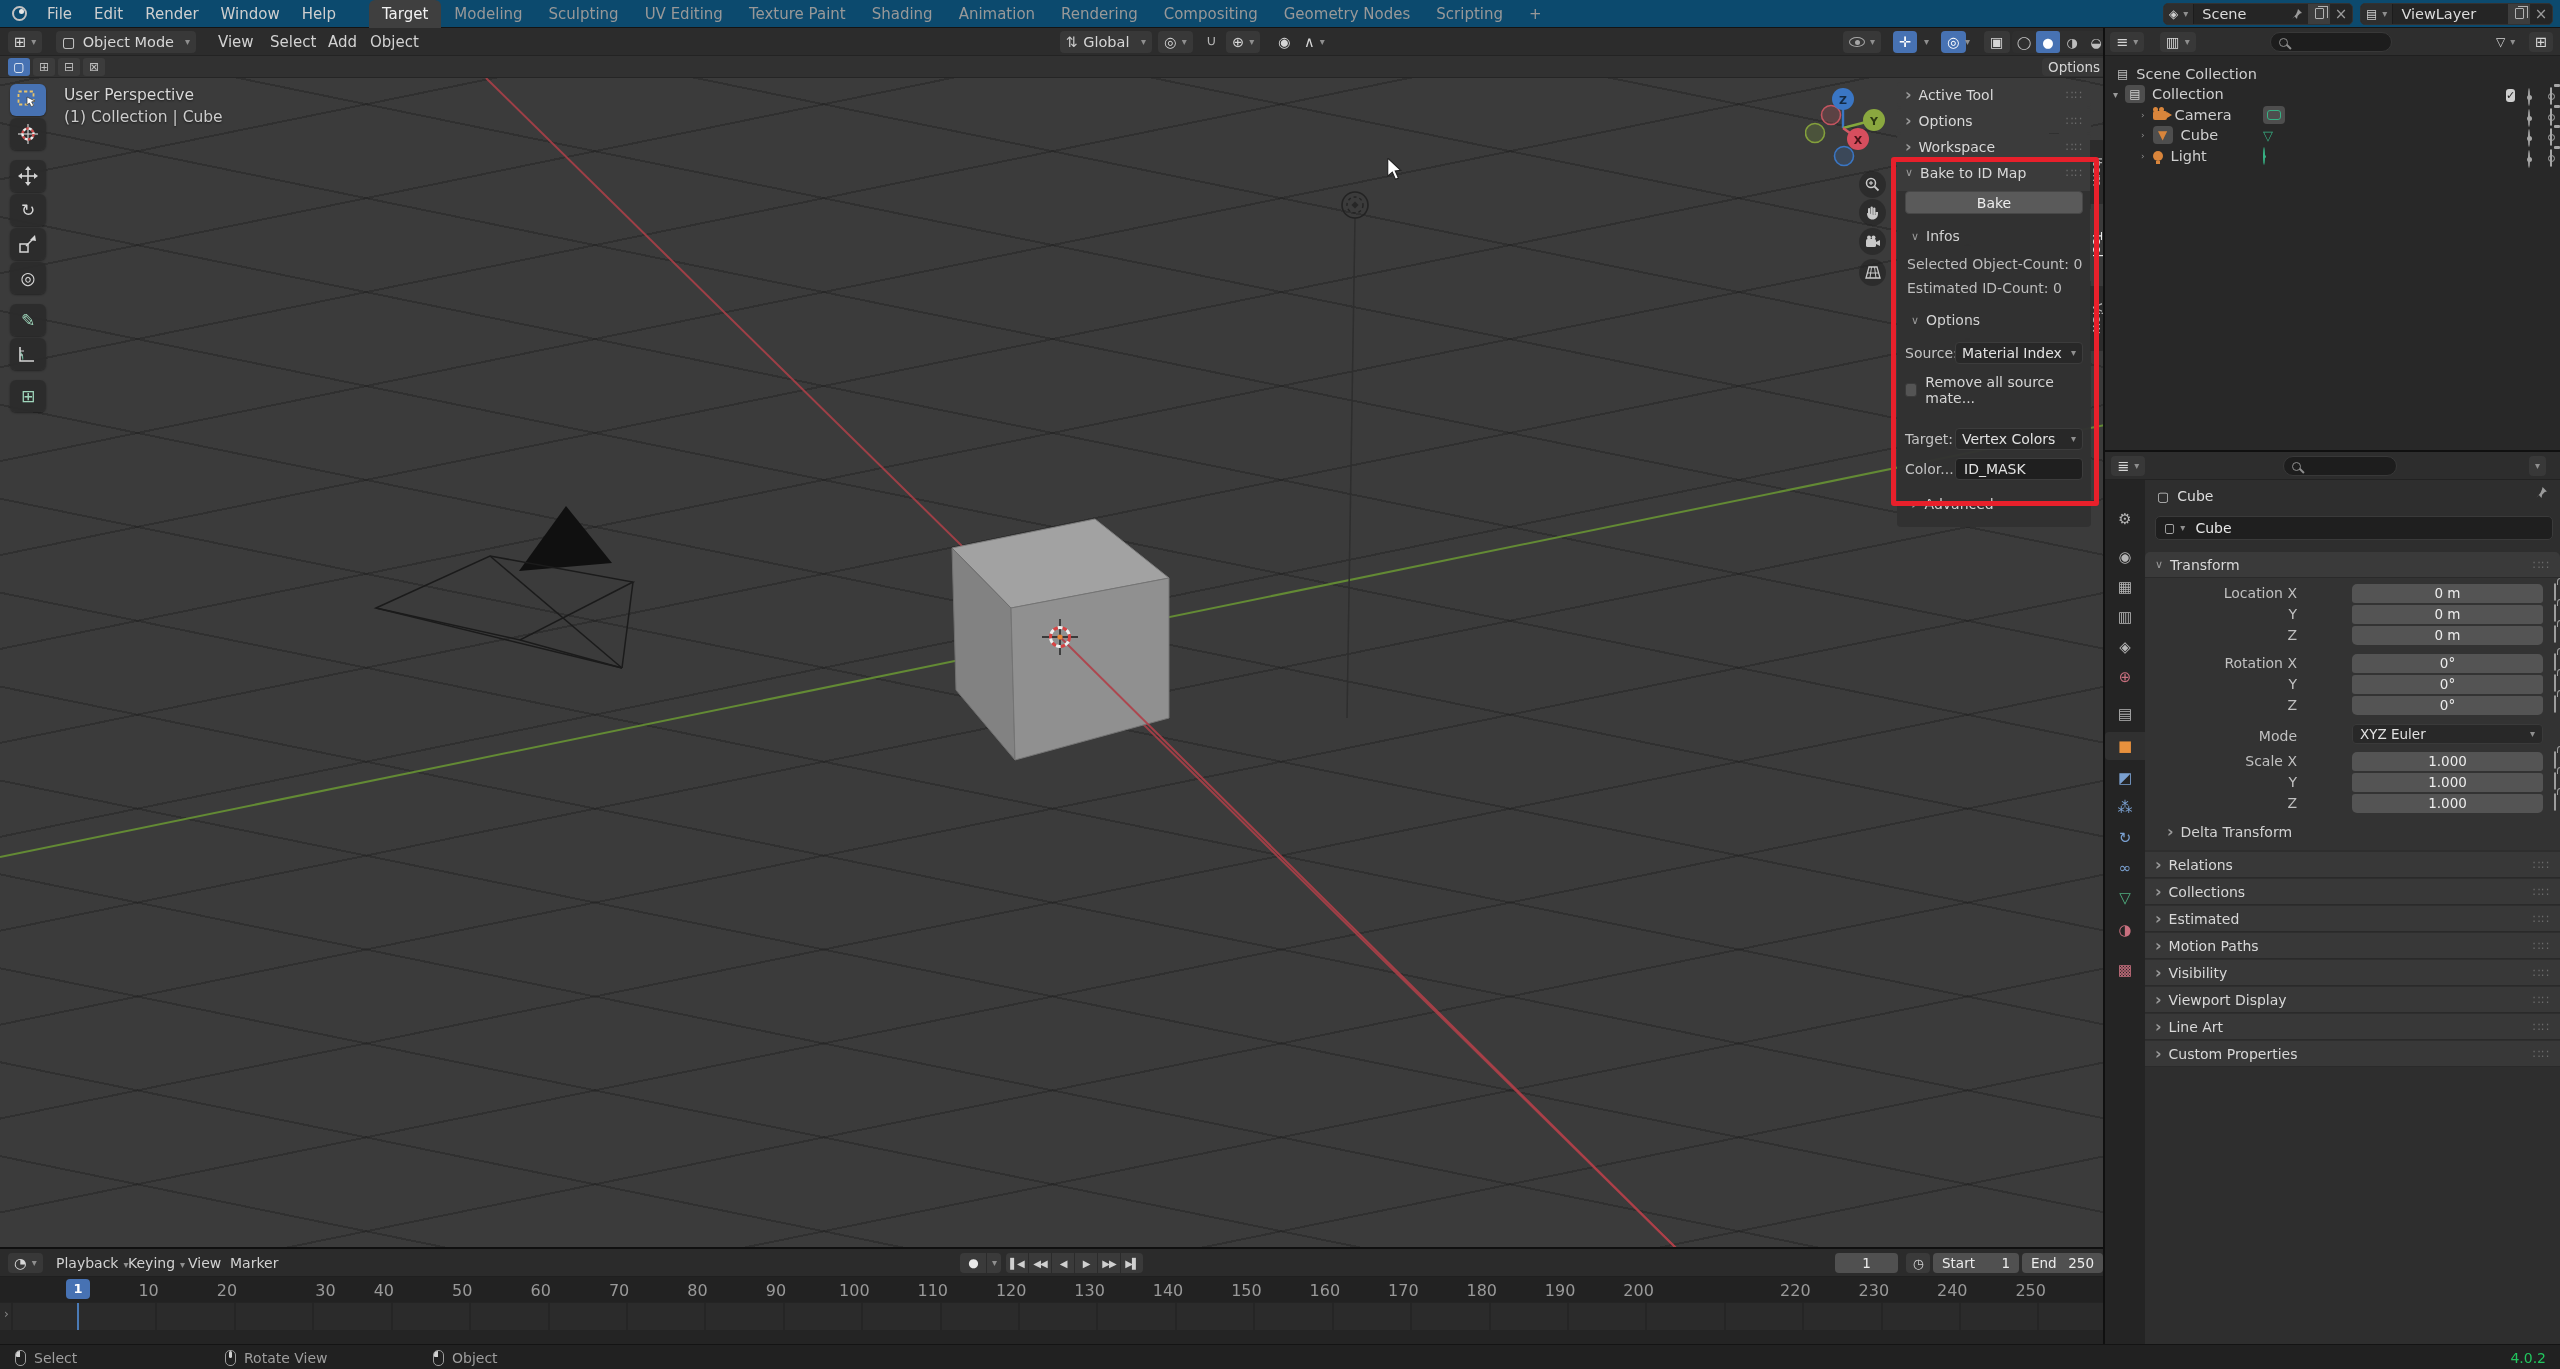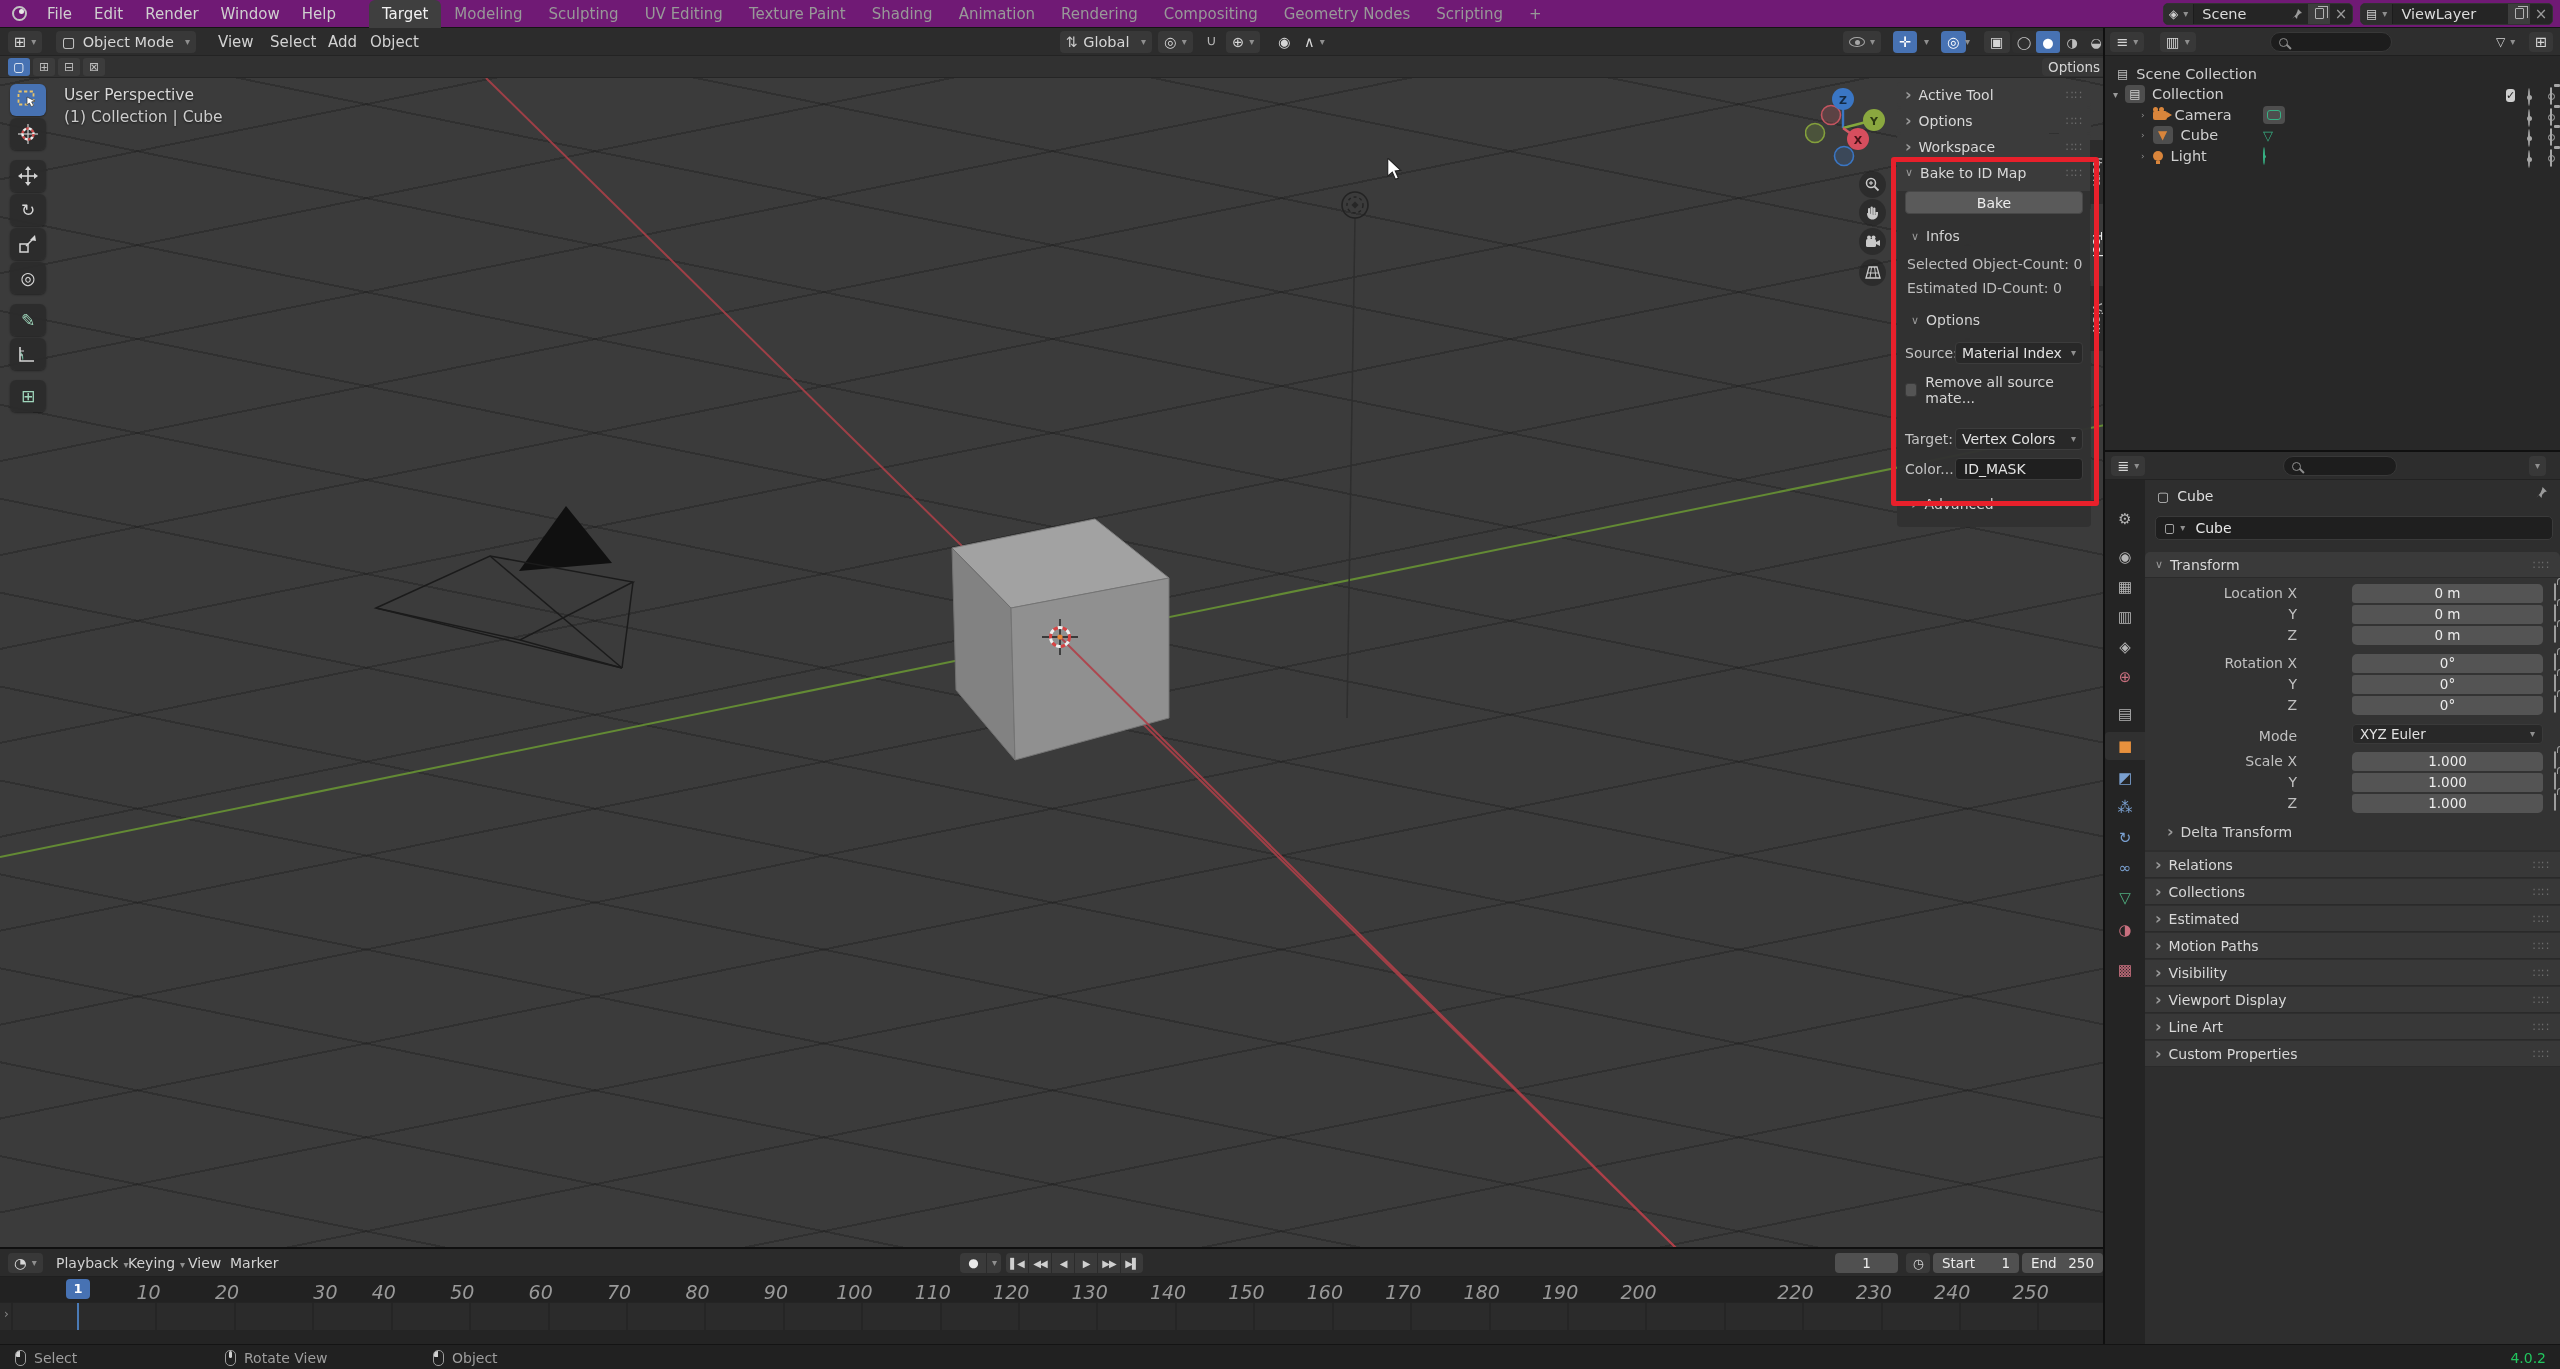--- a/index.html
+++ b/index.html
@@ -12,21 +12,21 @@
   }
   .abs { position:absolute; }
   .row { display:flex; align-items:center; }
   .chev { font-size:10px; color:#8f8f8f; margin-left:5px; line-height:1; }
   .chev-lone { font-size:10px; color:#8f8f8f; line-height:1; }
   .grip { color:#6a6a6a; font-size:12px; letter-spacing:1px; }
   .caret-r { color:#9a9a9a; font-size:16px; margin-right:7px; font-weight:bold; }
   .caret-d { color:#9a9a9a; font-size:11px; margin-right:7px; }
 
   
-  #topbar { left:0; top:0; width:2560px; height:28px; background:#701a75; display:flex; align-items:center; border-bottom:1px solid #141414; }
+  #topbar { left:0; top:0; width:2560px; height:28px; background:#0c4a6e; display:flex; align-items:center; border-bottom:1px solid #141414; }
   .logo { position:relative; width:15px; height:15px; margin:0 9px 0 12px; border:2px solid #c2c2c2; border-radius:50%; }
   .logo::after { content:""; position:absolute; right:1px; top:1px; width:5px; height:5px; background:#e8e8e8; border-radius:50%; }
   .menu-item { padding:0 11px; height:28px; line-height:28px; color:#cfcfcf; font-size:15px; }
   .ws-tabs { display:flex; margin-left:22px; height:28px; align-items:flex-end; }
   .ws-tab { padding:0 13px; height:28px; line-height:28px; color:#989898; font-size:15px; border-radius:6px 6px 0 0; }
   .ws-tab.active { background:#3f3f3f; color:#f1f1f1; }
   .id-group { display:flex; align-items:center; height:22px; background:#252525; border:1px solid #323232; border-radius:5px; overflow:hidden; }
   .id-group .icbtn { display:flex; align-items:center; height:100%; padding:0 5px; background:#2e2e2e; border-right:1px solid #1c1c1c; }
   .id-group .lbl { padding:0 8px; color:#dcdcdc; flex:1; white-space:nowrap; font-size:14.5px; }
   .id-group .sq { display:flex; align-items:center; justify-content:center; width:22px; height:100%; color:#9c9c9c; }
@@ -125,21 +125,21 @@
   .f-val.top { border-radius:5px 5px 3px 3px; } .f-val.bot { border-radius:3px 3px 5px 5px; }
   .f-lock { position:absolute; left:449px; }
   .f-dot { position:absolute; left:468px; }
   .f-dd { position:absolute; left:247px; width:191px; height:20px; background:#282828; border:1px solid #3a3a3a; border-radius:4px; display:flex; align-items:center; padding:0 7px; color:#e2e2e2; font-size:13.5px; }
   .f-dd .chev { margin-left:auto; }
 
   
   #timeline { left:0; top:1249px; width:2105px; height:95px; background:#2b2b2b; }
   #tl-header { position:absolute; left:0; top:0; width:2105px; height:28px; background:#2b2b2b; border-bottom:1px solid #1f1f1f; }
   #tl-ruler { position:absolute; left:0; top:28px; width:2105px; height:25px; background:#222222; }
-  .ruler-num { position:absolute; top:4px; transform:translateX(-50%); color:#999; font-size:19px;font-style:italic; }
+  .ruler-num { position:absolute; top:4px; transform:translateX(-50%); color:#999; font-size:16px; }
   #tl-track { position:absolute; left:0; top:53px; width:2105px; height:42px; background:#2b2b2b;
     background-image:repeating-linear-gradient(90deg, #252525 0 2px, transparent 2px 78.42px);
     background-position:77px 0; border-top:1px solid #242424; }
   #tl-scroll { position:absolute; left:0; top:81px; width:2105px; height:14px; background:#242424; }
   .tl-btn { display:flex; align-items:center; justify-content:center; width:22px; height:20px; background:#3a3a3a; color:#d0d0d0; font-size:10px; letter-spacing:-1px; }
   .tl-field { position:absolute; top:4px; height:20px; background:#505050; border-radius:4px; display:flex; align-items:center; justify-content:center; color:#ececec; font-size:13.5px; }
   #playhead-chip { position:absolute; left:66px; top:2px; width:24px; height:20px; background:#4772b3; border-radius:4px; color:#fff; font-size:13px; font-weight:bold; text-align:center; line-height:20px; }
   #playhead-line { position:absolute; left:77px; top:0; width:2px; height:42px; background:#4a7ab5; }
 
   

